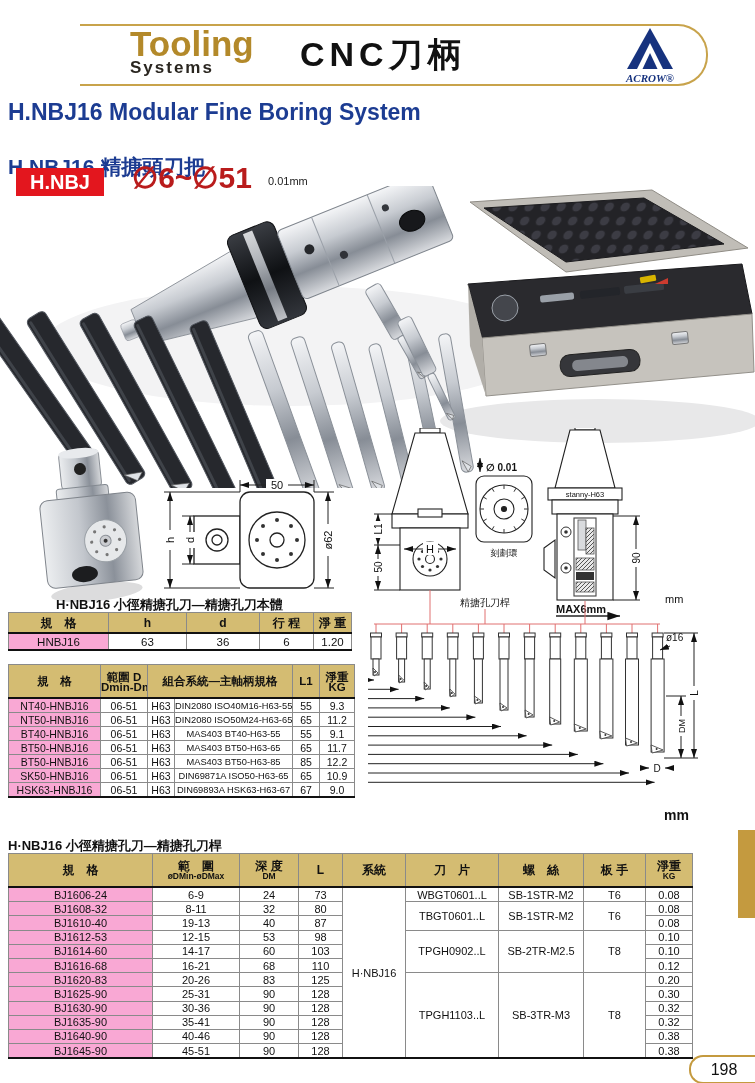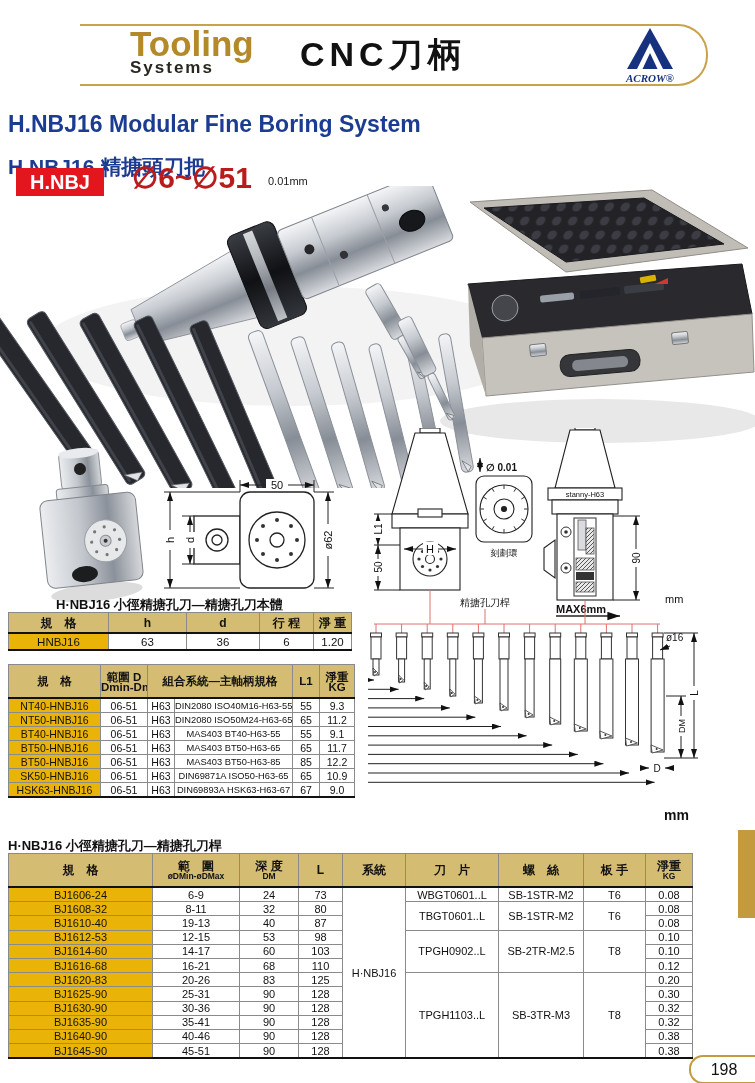--- a/index.html
+++ b/index.html
@@ -12,40 +12,40 @@
             border:2px solid #c8a34b; border-left:0; border-radius:0 30px 30px 0; background:#fff; }
   .brand { position:absolute; left:50px; top:0px; }
   .brand-top { font-size:35px; font-weight:bold; color:#b3892a; line-height:35px; }
   .brand-bottom { font-size:17px; font-weight:bold; color:#2a2620; letter-spacing:2px; margin-top:-3px; }
   .banner-title { position:absolute; left:220px; top:6px; font-size:34px; font-weight:bold; color:#111; letter-spacing:5px; }
   .logo { position:absolute; right:12px; top:2px; width:88px; text-align:center; }
   .logo-text { font-family:"Liberation Serif", serif; font-style:italic; font-weight:bold;
                font-size:11px; color:#16327e; margin-top:-1px; }
 
   
-  .title-en { position:absolute; left:8px; top:99px;  font-size:23px; font-weight:bold; color:#1c3c92;margin-top:12px; }
+  .title-en { position:absolute; left:8px; top:99px;  font-size:23px; font-weight:bold; color:#1c3c92; }
   .title-cn { position:absolute; left:8px; top:129px; font-size:21px; font-weight:bold; color:#1c3c92;margin-top:24px; }
   .badge    { position:absolute; left:16px; top:168px; width:88px; height:28px; background:#e3161e;
               color:#fff; font-size:20px; font-weight:bold; text-align:center; line-height:28px; }
   .range    { position:absolute; left:132px; top:160px; font-size:30px; font-weight:bold; color:#b91c1c; }
   .grad     { position:absolute; left:268px; top:175px; font-size:11px; color:#222; }
 
   
   .tbl-title { position:absolute; font-size:13px; font-weight:bold; color:#111; white-space:nowrap; }
   #t1-title { left:8px; top:596px;padding-left:48px; }
   #t3-title { left:8px; top:837px; }
   table.spec { border-collapse:collapse; table-layout:fixed; position:absolute;
                border-top:1.5px solid #8a8a8a; border-bottom:2.5px solid #111; }
   table.spec th, table.spec td { border:1px solid #8a8a8a; overflow:hidden; white-space:nowrap; }
   table.spec thead th { background:#d4bc72; color:#111; font-weight:bold; vertical-align:middle;
                         border-bottom:2.5px solid #111; padding:1px 0; text-align:center; }
   table.spec th div { line-height:12px; font-size:12px; }
   table.spec th div.sub { line-height:9px; font-size:8.5px; }
   table.spec td { background:#fff; text-align:center; color:#111; padding:0; }
-  table.spec td:first-child { background:#eab308; }
+  table.spec td:first-child { background:#f9a8d4; }
   #table1 { left:8px; top:612px; width:343px; }
   #table1 td { height:15px; font-size:11.5px; }
   #table1 thead th { height:17px; }
   #table2 { left:8px; top:664px; width:346px; }
   #table2 td { height:13px; font-size:10.5px; }
   #table2 thead th { height:30px; }
   #table2 th div { font-size:11.5px; }
   #table2 td:nth-child(4) { font-size:9.3px; }
   #table3 { left:8px; top:853px; width:684px; }
   #table3 td { height:13.2px; font-size:11px; }

